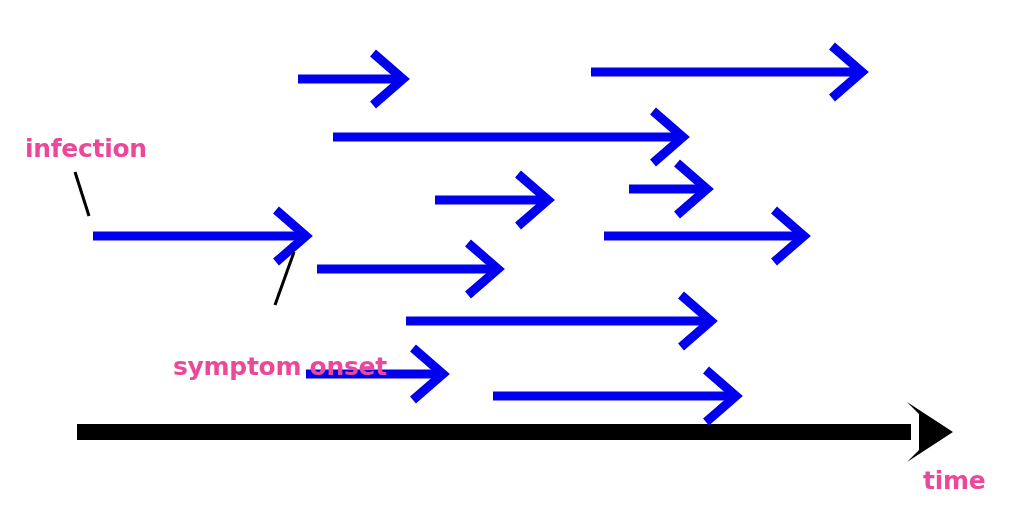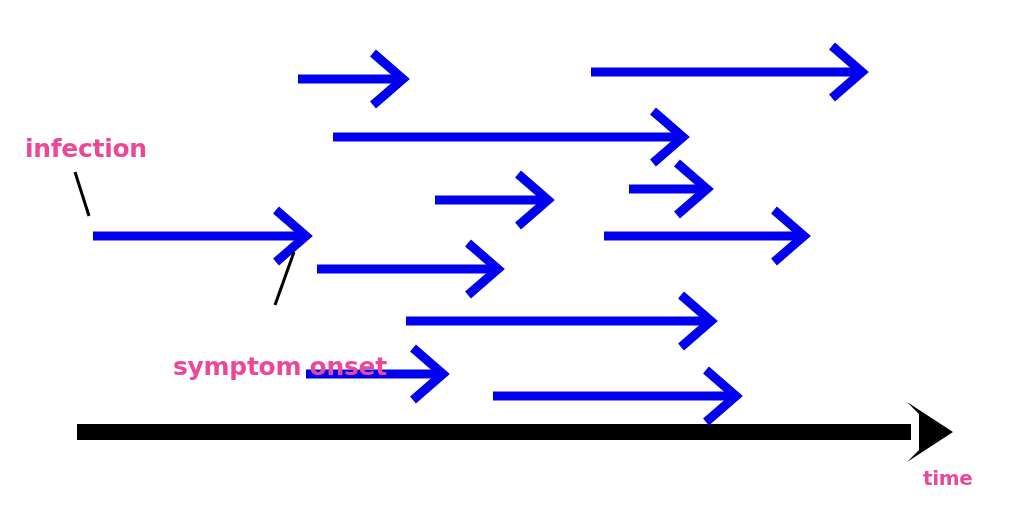--- a/index.html
+++ b/index.html
@@ -41,21 +41,21 @@
   }
   #label-symptom-onset {
     left: 173px;
     top: 313px;
     font-size: 25px;
     margin-top: 41px;
   }
   #label-time {
     left: 923px;
     top: 468px;
-    font-size: 20px;
+    font-size: 25px;
   }
 </style>
 </head>
 <body>
 
 <div id="stage">
 
   <svg id="diagram-svg" viewBox="0 0 1012 509" xmlns="http://www.w3.org/2000/svg">
     <g id="axis-layer">
         <line x1="77" y1="432" x2="911" y2="432" stroke="#000000" stroke-width="16"></line>

